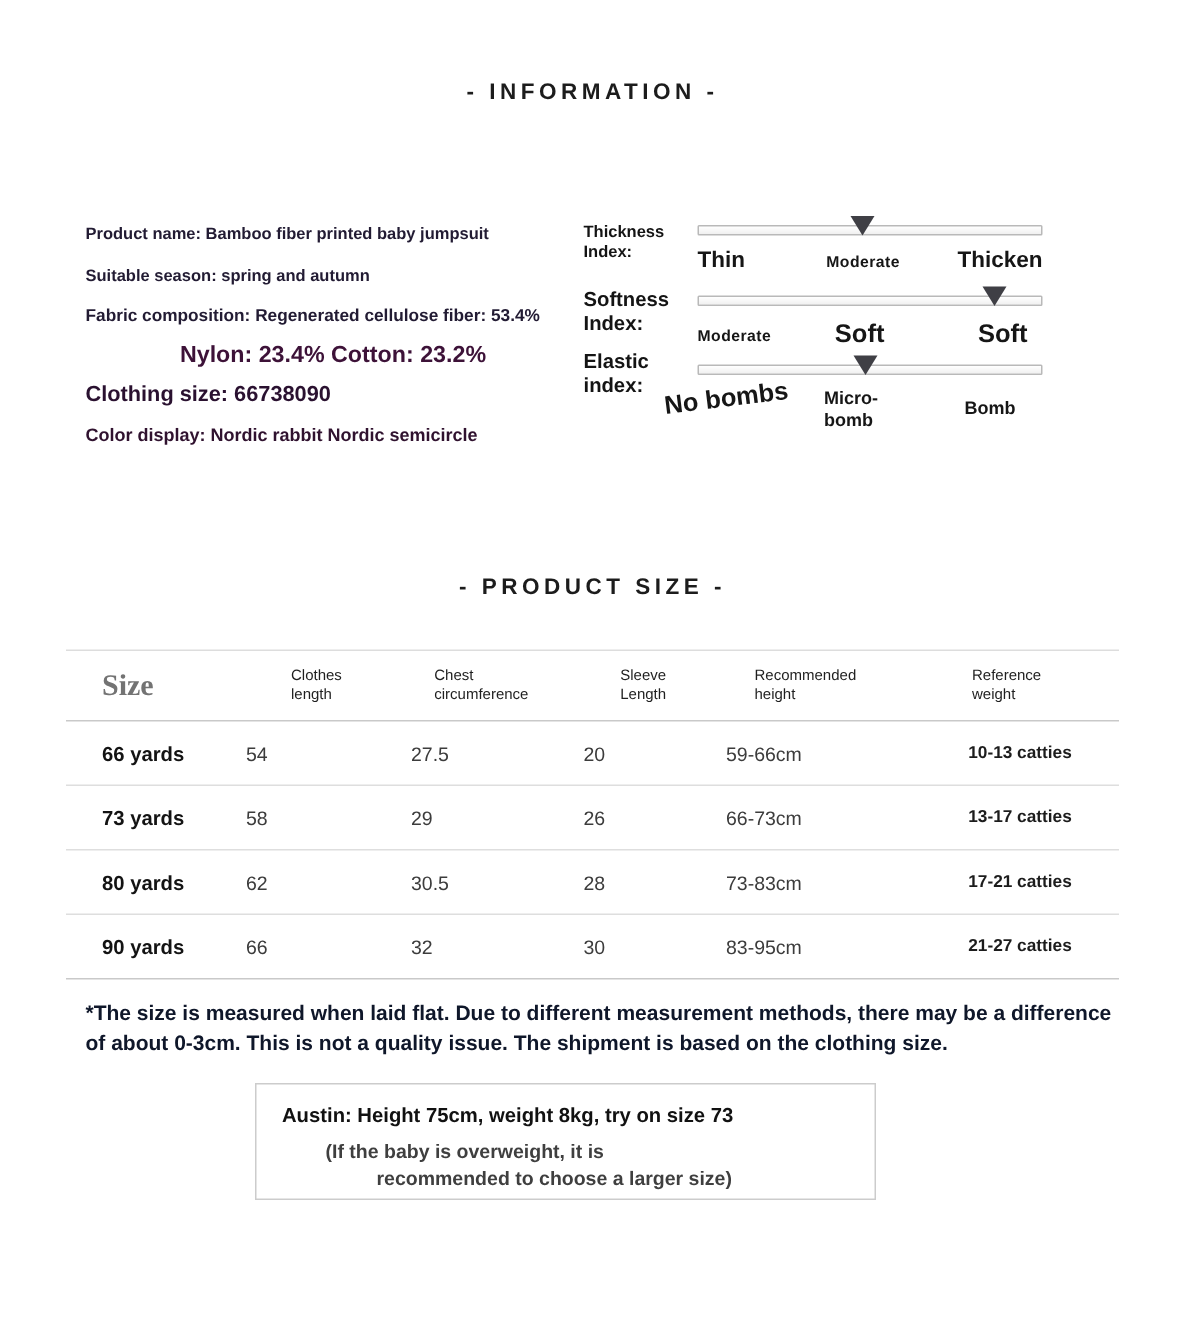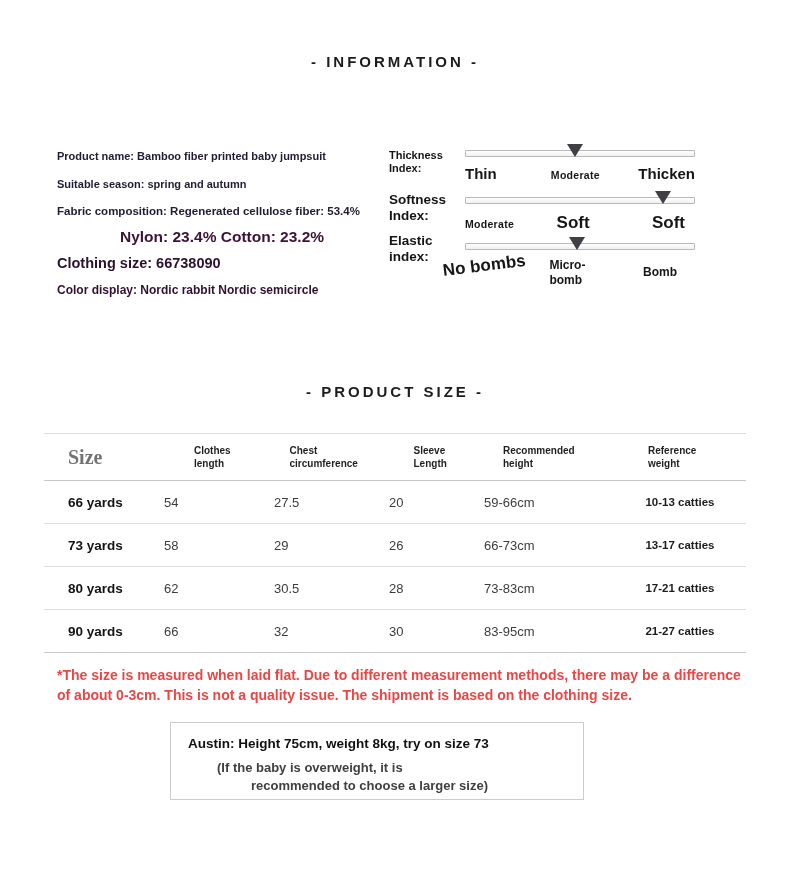--- a/index.html
+++ b/index.html
@@ -96,33 +96,33 @@
     align-items: center;
   }
   .t-head { height: 48px; border-top: 1px solid #dddddd; border-bottom: 1px solid #c9c9c9; }
   .t-body-row { height: 43px; border-bottom: 1px solid #dedede; }
   .t-body-row.last { border-bottom: 1px solid #c9c9c9; }
 
   .th-size { font-size: 20px; font-weight: bold; padding-left: 24px; color: #737373; font-family: Liberation Serif, serif; }
   .th-cell { display: flex; justify-content: center; }
   .th-cell span {
     display: inline-block; text-align: left;
-    font-size: 10px; font-weight: bold; line-height: 13px; color: #1f1f1f;
+    font-size: 10px; font-weight: normal; line-height: 13px; color: #1f1f1f;
   }
   .w-clothes { width: 50px; } .w-chest { width: 84px; } .w-sleeve { width: 46px; }
   .w-height { width: 92px; } .w-weight { width: 64px; }
 
   .td-size { font-size: 13.5px; font-weight: bold; padding-left: 24px; color: #131313; }
   .td-num { font-size: 13px; color: #3c3c3c; }
   .td-weight { font-size: 11.5px; font-weight: bold; color: #1c1c1c; text-align: center; }
 
   
   .footnote {
     position: absolute; left: 57px; top: 666px; width: 692px;
-    font-size: 14px; font-weight: bold; color: #ef4444; line-height: 19.5px;
+    font-size: 14px; font-weight: bold; color: #0f172a; line-height: 19.5px;
   }
 
   
   .try-box {
     position: absolute; left: 170px; top: 722px;
     width: 414px; height: 78px;
     border: 1px solid #cccccc;
     background: #ffffff;
   }
   .try-line1 { position: absolute; left: 17px; top: 13px; font-size: 13.5px; font-weight: bold; color: #111111; white-space: nowrap; }

